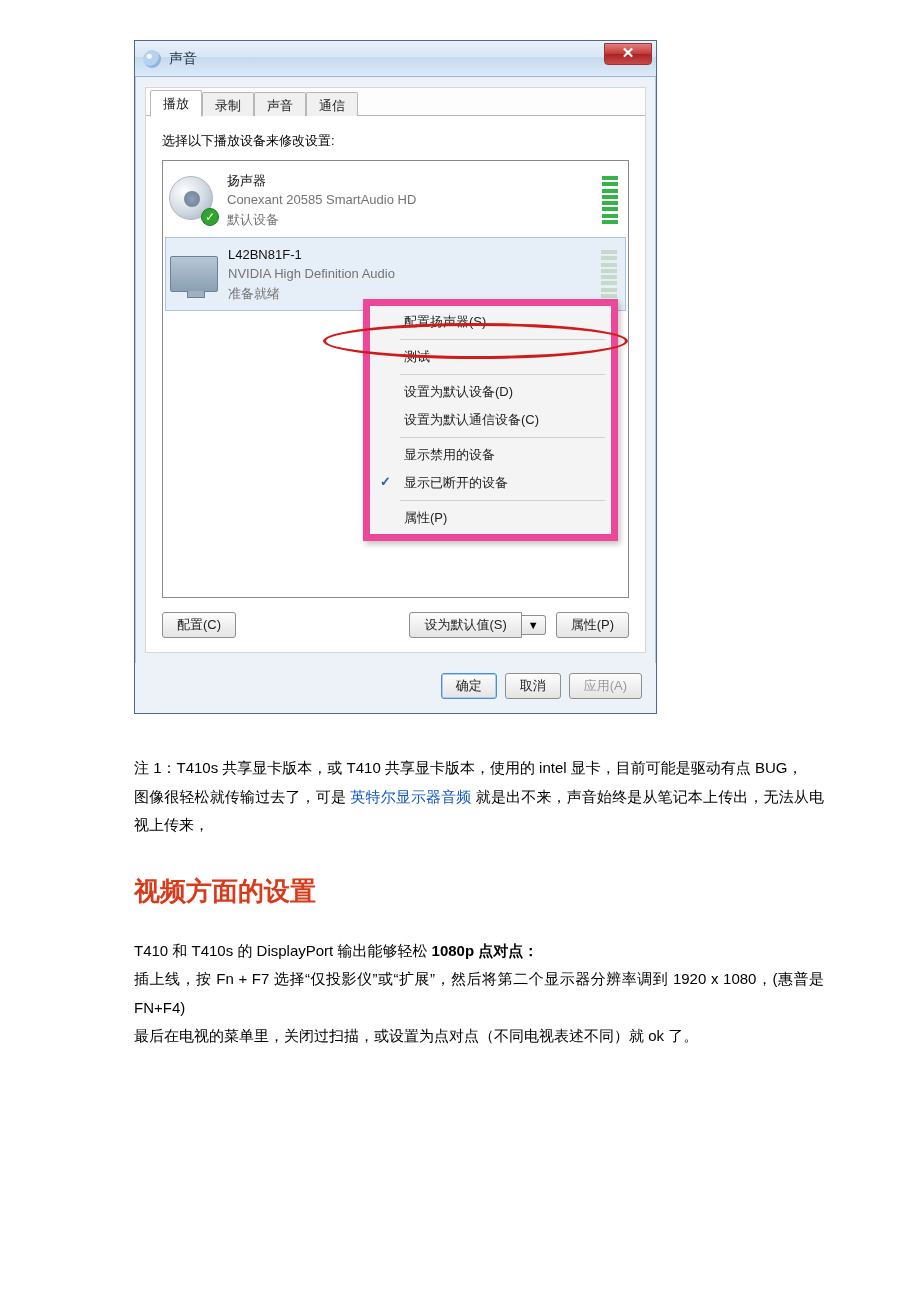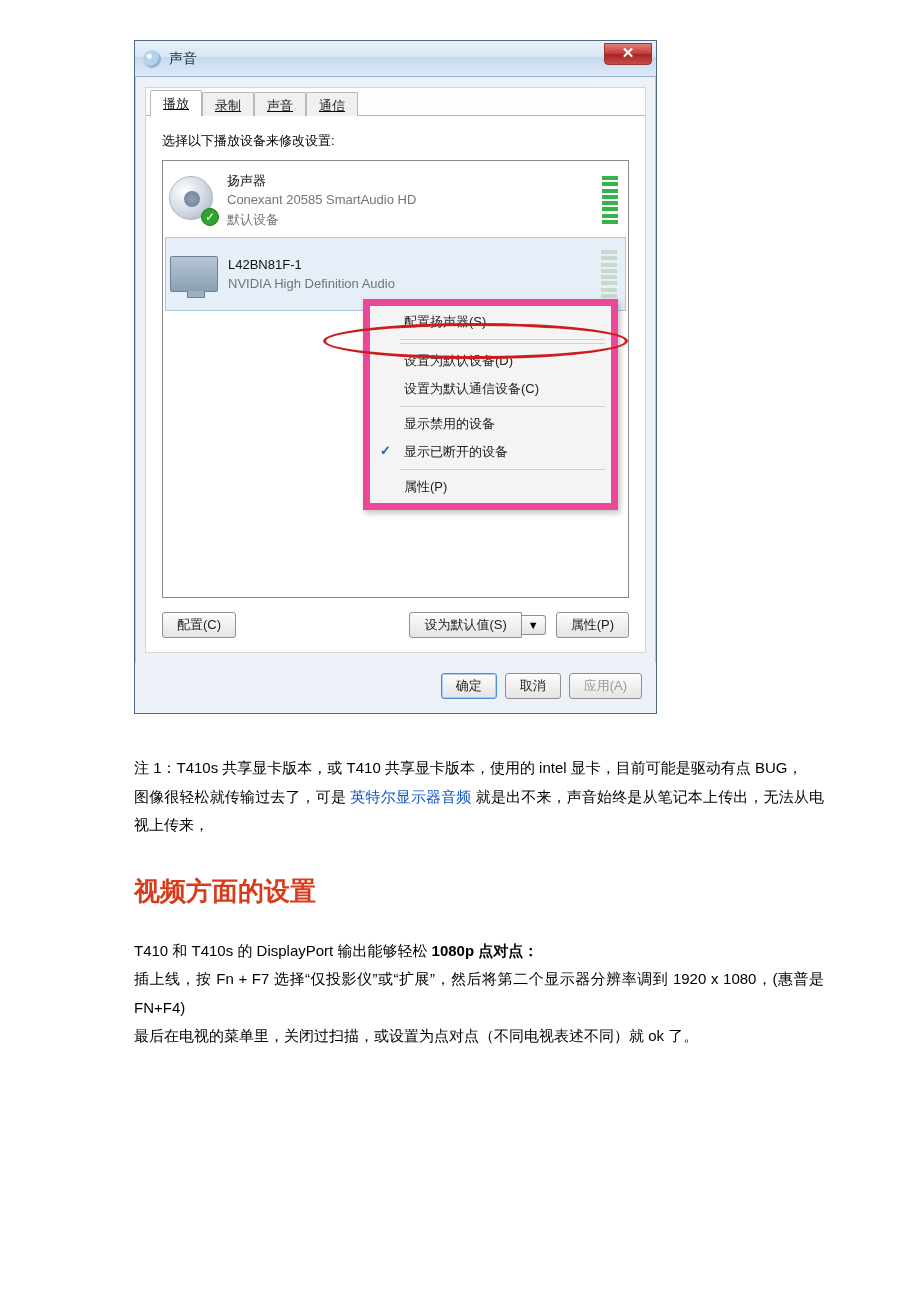--- a/index.html
+++ b/index.html
@@ -50,21 +50,20 @@
     margin: 10px;
     border: 1px solid #d6d6d6;
     padding: 0;
   }
   .tabs-row {
     background: #fdfdfd;
     display: flex;
     padding-left: 4px;
     border-bottom: 1px solid #b7b7b7;
     height: 28px;
-    text-decoration: underline;
   }
   .tab {
     padding: 4px 12px 0 12px;
     font-size: 13px;
     color: #222;
     border: 1px solid #b7b7b7;
     border-bottom: none;
     border-top-left-radius: 2px; border-top-right-radius: 2px;
     background: #f0f0f0;
     margin-right: 0;
@@ -239,36 +238,38 @@
             </div>
           </div>
 
           <div class="device-item selected">
             <div class="dev-icon">
               <div class="monitor-icon"></div>
             </div>
             <div class="dev-text">
               <div class="name">L42BN81F-1</div>
               <div class="sub">NVIDIA High Definition Audio</div>
+              <div class="sub">准备就绪</div>
             </div>
             <div class="level-meter all-dim">
               <div class="bar"></div>
                 <div class="bar"></div>
                 <div class="bar"></div>
                 <div class="bar"></div>
               <div class="bar"></div>
                 <div class="bar"></div>
                 <div class="bar"></div>
                 <div class="bar"></div>
             </div>
           </div>
 
           <div class="context-menu">
             <div class="mi">配置扬声器(S)</div>
             <div class="sep"></div>
+            <div class="mi">测试</div>
             <div class="sep"></div>
             <div class="mi">设置为默认设备(D)</div>
             <div class="mi">设置为默认通信设备(C)</div>
             <div class="sep"></div>
             <div class="mi">显示禁用的设备</div>
             <div class="mi check">显示已断开的设备</div>
             <div class="sep"></div>
             <div class="mi">属性(P)</div>
           </div>
 

